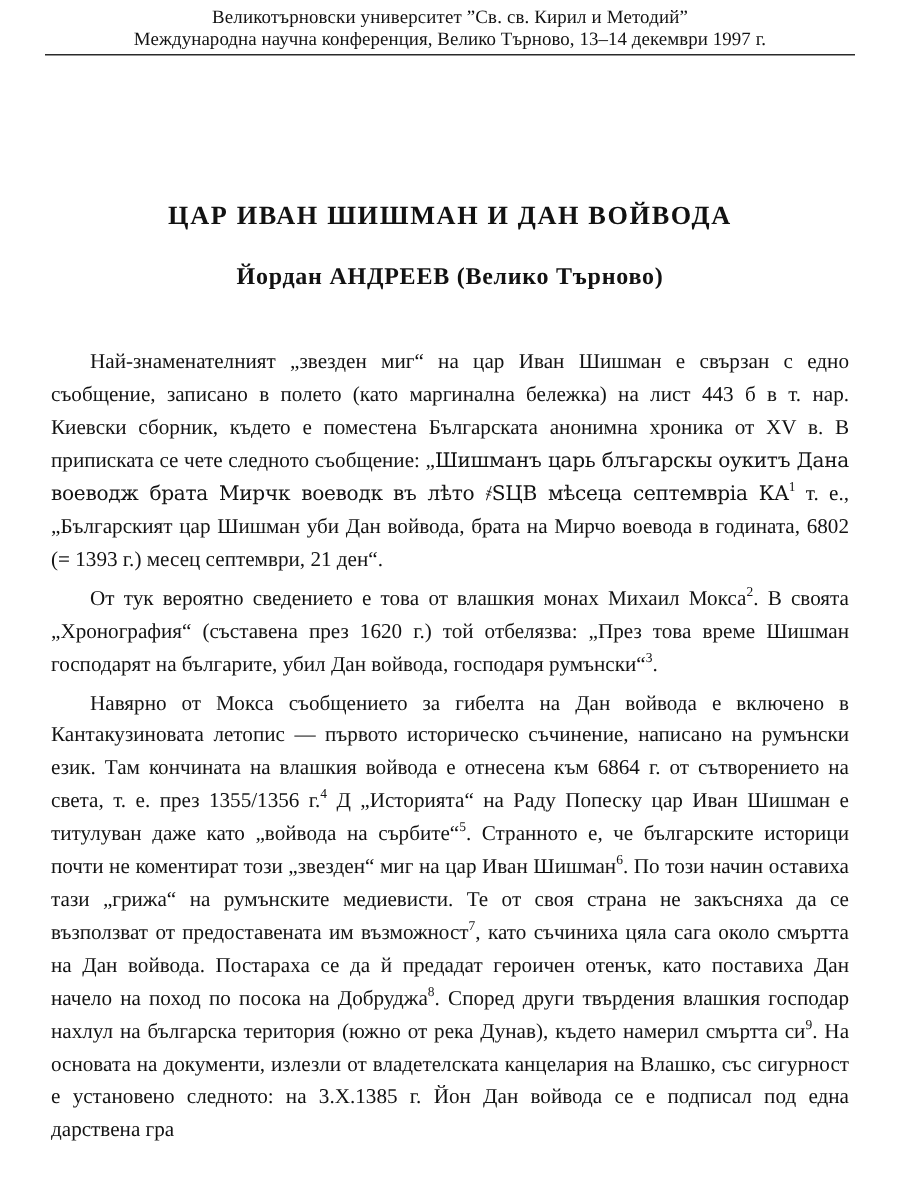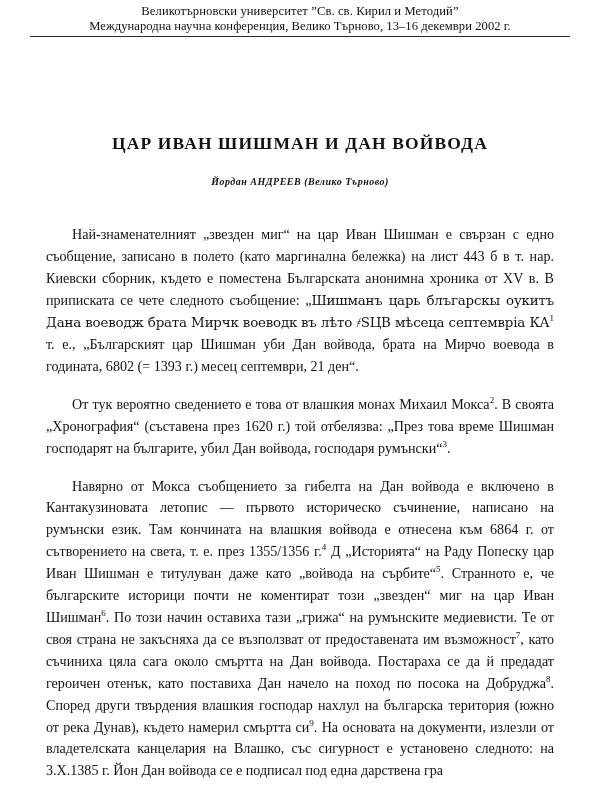--- a/index.html
+++ b/index.html
@@ -59,39 +59,38 @@
     text-align: center;
   }
   .doc-title {
     font-size: 17.5px;
     font-weight: bold;
     letter-spacing: 1.1px;
     margin-top: 96px;
     white-space: nowrap;
   }
   .doc-author {
-    font-size: 10px;
+    font-size: 16px;
     font-weight: bold;
     letter-spacing: .5px;
     margin-top: 22px;
     white-space: nowrap;
-    font-style: italic;
   }
 
   
   .body-text {
     margin-top: 37px;
     font-size: 14.1px;
     line-height: 21.9px;
     text-align: justify;
     text-justify: inter-word;
     hyphens: manual;
   }
   .body-text p {
-    margin: 16px;
+    margin: 4px;
     text-indent: 26px;
   }
   .body-text p.cont {
     text-indent: 26px;
   }
   sup {
     font-size: 9px;
     vertical-align: super;
     line-height: 0;
   }
@@ -101,21 +100,21 @@
     letter-spacing: -.2px;
   }
 </style>
 </head>
 <body>
 
 <div class="page">
 
   <div class="running-head">
     <div class="rh-line1">Великотърновски университет ”Св. св. Кирил и Методий”</div>
-    <div class="rh-line3">Международна научна конференция, Велико Търново, 13–16 декември 2002 г.</div>
+    <div class="rh-line3">Международна научна конференция, Велико Търново, 13–14 декември 1997 г.</div>
     <div class="rule"></div>
   </div>
 
   <div class="title-block">
     <div class="doc-title">ЦАР ИВАН ШИШМАН И ДАН ВОЙВОДА</div>
     <div class="doc-author">Йордан АНДРЕЕВ (Велико Търново)</div>
   </div>
 
   <div class="body-text">
 

